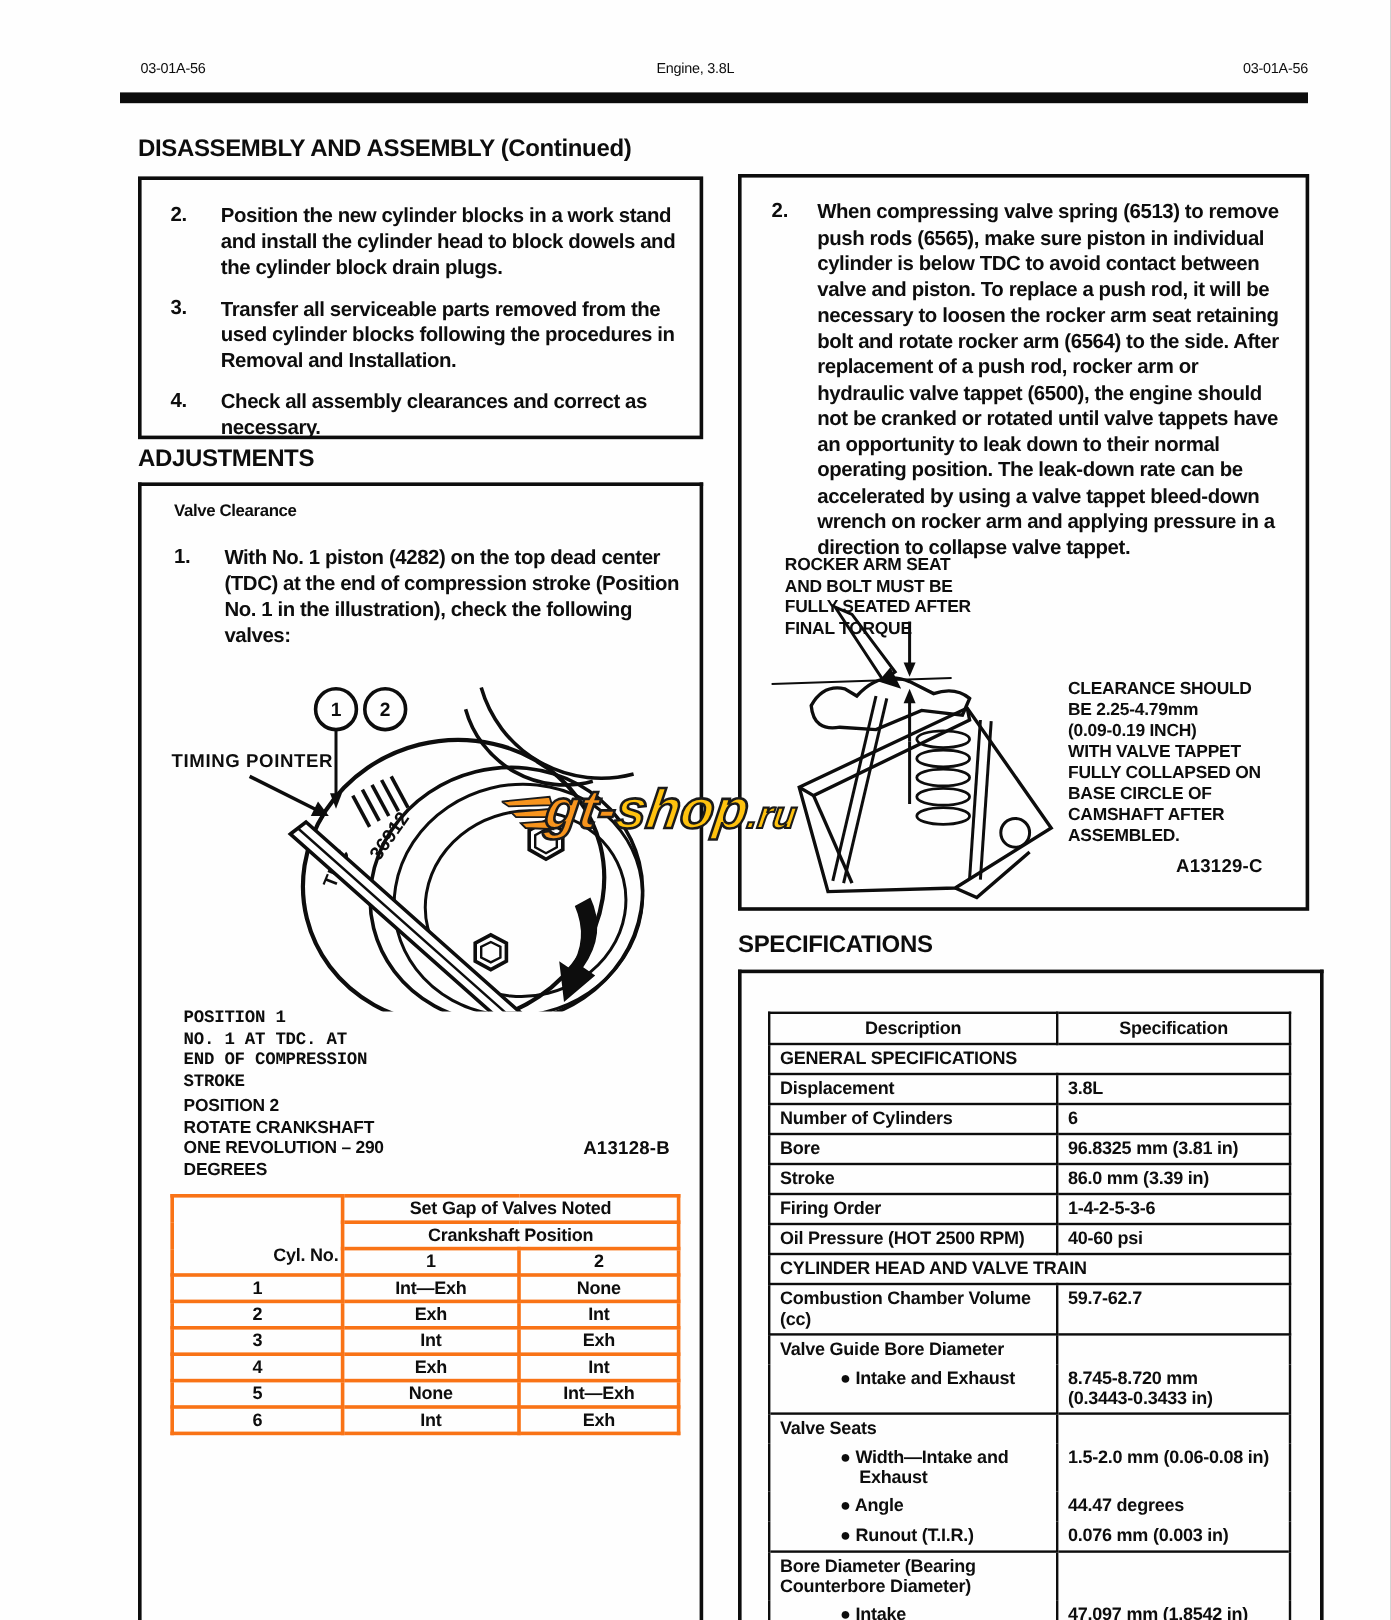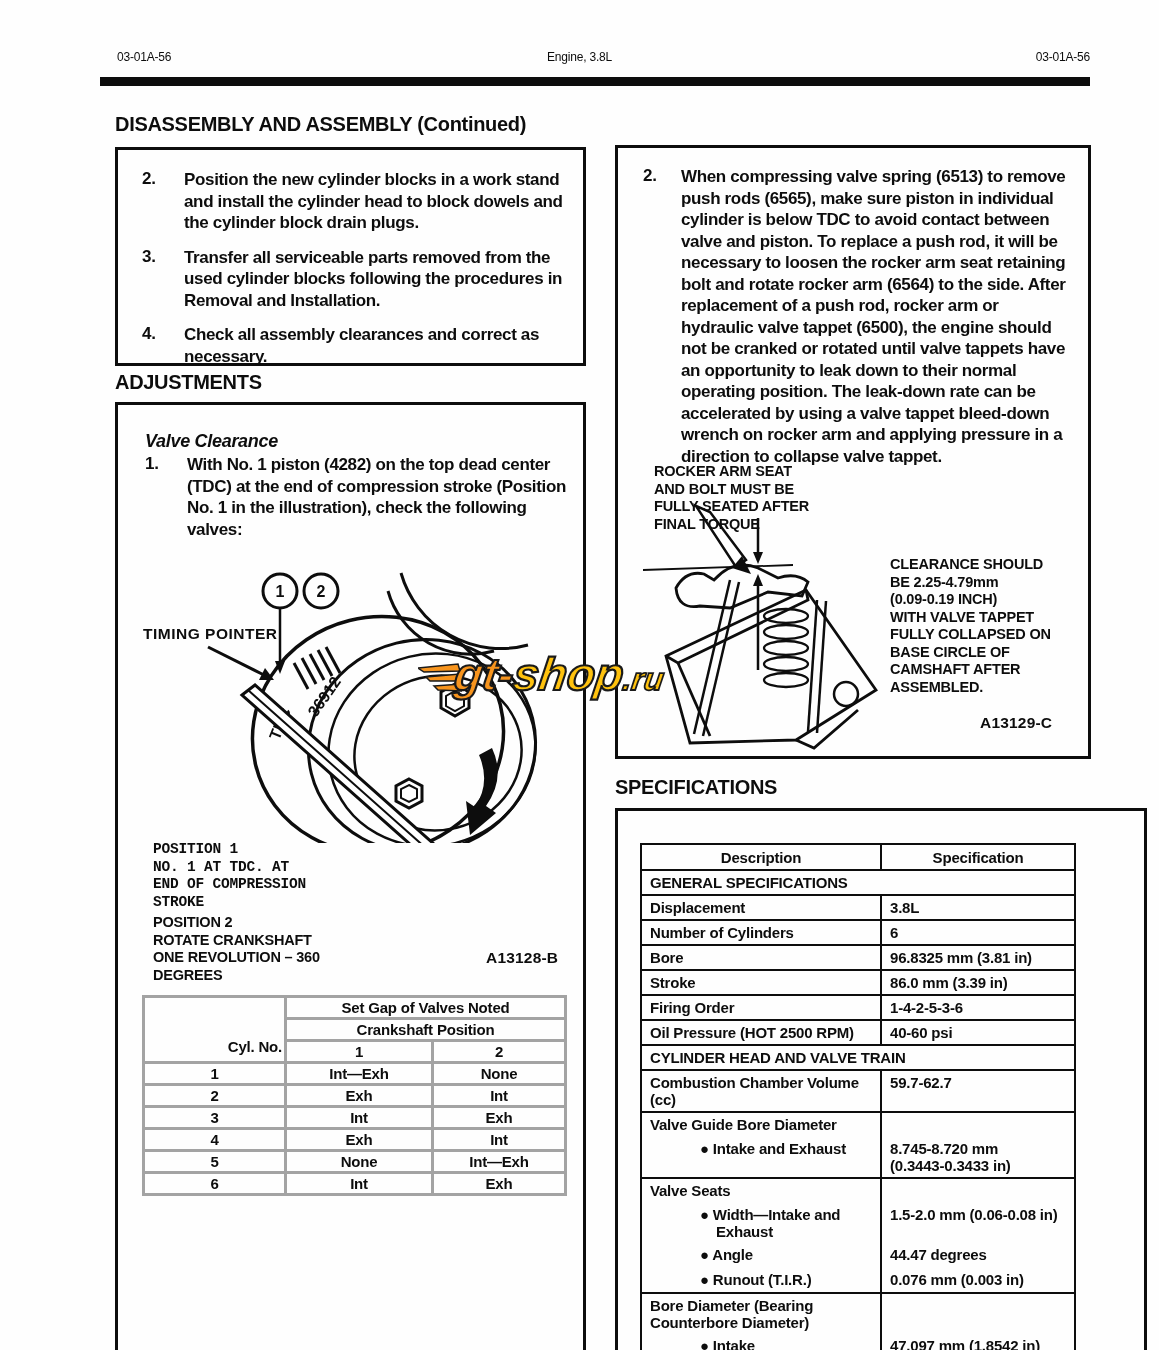--- a/index.html
+++ b/index.html
@@ -26,21 +26,21 @@
   .step .txt { font-size:17px; line-height:21.5px; font-weight:bold; letter-spacing:-0.35px; }
 
   .diag-label { font-size:14.5px; line-height:17.5px; font-weight:bold; letter-spacing:-0.2px; }
   .fig-id { font-size:15.5px; font-weight:bold; letter-spacing:0.2px; }
 
   svg text { font-family:"Liberation Sans","DejaVu Sans",sans-serif; font-weight:bold; fill:#0d0d0d; }
   svg .ln { stroke:#0d0d0d; fill:none; }
 
   
   table.gap { border-collapse:collapse; width:422px; table-layout:fixed; }
-  table.gap td { border:3px solid #a3a3a3; text-align:center; font-size:15px; font-weight:bold;
+  table.gap td { border:3px solid #f97316; text-align:center; font-size:15px; font-weight:bold;
                  height:17px; padding:1px 2px; letter-spacing:-0.2px; }
   table.gap td.cylno { vertical-align:bottom; padding-bottom:6px;text-align:right; }
 
   
   table.spec { border-collapse:collapse; width:434px; table-layout:fixed; }
   table.spec th, table.spec td { border:2.5px solid #0d0d0d; font-size:15px; font-weight:bold;
                  padding:3px 8px; letter-spacing:-0.2px; vertical-align:top; }
   table.spec th { text-align:center; height:26px; vertical-align:middle; }
   table.spec td { height:25px; }
   table.spec td.val { }
@@ -80,21 +80,21 @@
     </div>
     <div class="step">
       <div class="num">4.</div>
       <div class="txt" style="width:380px;">Check all assembly clearances and correct as necessary.</div>
     </div>
   </div>
 
   <div class="abs h1" style="left:115px; top:371px;">ADJUSTMENTS</div>
 
   <div class="abs box open-bottom" style="left:115px; top:402px; width:471px; height:948px;">
-    <div class="abs" style="left:27px; top:26px; font-size:18px; font-weight:bold; letter-spacing:-0.3px;font-style:italic;">Valve Clearance</div>
+    <div class="abs" style="left:27px; top:12px; font-size:14px; font-weight:bold; letter-spacing:-0.3px;">Valve Clearance</div>
     <div class="step abs" style="left:27px; top:49px;">
       <div class="num">1.</div>
       <div class="txt" style="width:382px;">With No. 1 piston (4282) on the top dead center (TDC) at the end of compression stroke (Position No. 1 in the illustration), check the following valves:</div>
     </div>
 
     <svg class="abs" style="left:8px; top:138px;" width="455" height="300" viewBox="0 0 455 300">
 
       <path class="ln" stroke-width="3" d="M 262 48 A 86 86 0 0 0 368 108"></path>
       <path class="ln" stroke-width="3" d="M 275 30 A 104 104 0 0 0 402 102"></path>
 
@@ -146,21 +146,21 @@
         <polygon points="148,137 133,137 139,125" fill="#0d0d0d"></polygon>
       </g>
     </svg>
 
     <div class="abs diag-label pre" style="left:35px; top:436px;font-family:Liberation Mono, monospace;">POSITION 1
 NO. 1 AT TDC. AT
 END OF COMPRESSION
 STROKE</div>
     <div class="abs diag-label pre" style="left:35px; top:509px;">POSITION 2
 ROTATE CRANKSHAFT
-ONE REVOLUTION – 360
+ONE REVOLUTION – 290
 DEGREES</div>
     <div class="abs fig-id" style="left:368px; top:544px;">A13128-B</div>
 
     <table class="gap abs" style="left:24px; top:590px;">
       <colgroup>
           <col style="width:142px">
           <col style="width:147px">
           <col style="width:133px">
         </colgroup>
       <tbody>
@@ -254,34 +254,34 @@
         <line class="ln" stroke-width="2.5" x1="140" y1="170" x2="140" y2="136"></line>
         <polygon points="140,126 135,138 145,138" fill="#0d0d0d"></polygon>
         <line class="ln" stroke-width="2.5" x1="140" y1="170" x2="140" y2="222"></line>
       </g>
     </svg>
 
     <div class="abs diag-label pre" style="left:36px; top:315px;">ROCKER ARM SEAT
 AND BOLT MUST BE
 FULLY SEATED AFTER
 FINAL TORQUE</div>
-    <div class="abs diag-label pre" style="left:272px; top:408px;">CLEARANCE SHOULD
+    <div class="abs diag-label pre" style="left:272px; top:418px;">CLEARANCE SHOULD
 BE 2.25-4.79mm
 (0.09-0.19 INCH)
 WITH VALVE TAPPET
 FULLY COLLAPSED ON
 BASE CIRCLE OF
 CAMSHAFT AFTER
 ASSEMBLED.</div>
     <div class="abs fig-id" style="left:362px; top:566px;">A13129-C</div>
   </div>
 
   <div class="abs h1" style="left:615px; top:776px;">SPECIFICATIONS</div>
 
-  <div class="abs box open-bottom" style="left:615px; top:808px; width:532px; height:542px;">
+  <div class="abs box open-bottom" style="left:615px; top:808px; width:488px; height:542px;">
     <table class="spec abs" style="left:22px; top:32px;">
       <colgroup>
           <col style="width:240px">
           <col style="width:194px">
         </colgroup>
       <tbody>
           <tr>
         <th>Description</th>
         <th>Specification</th>
       </tr>

